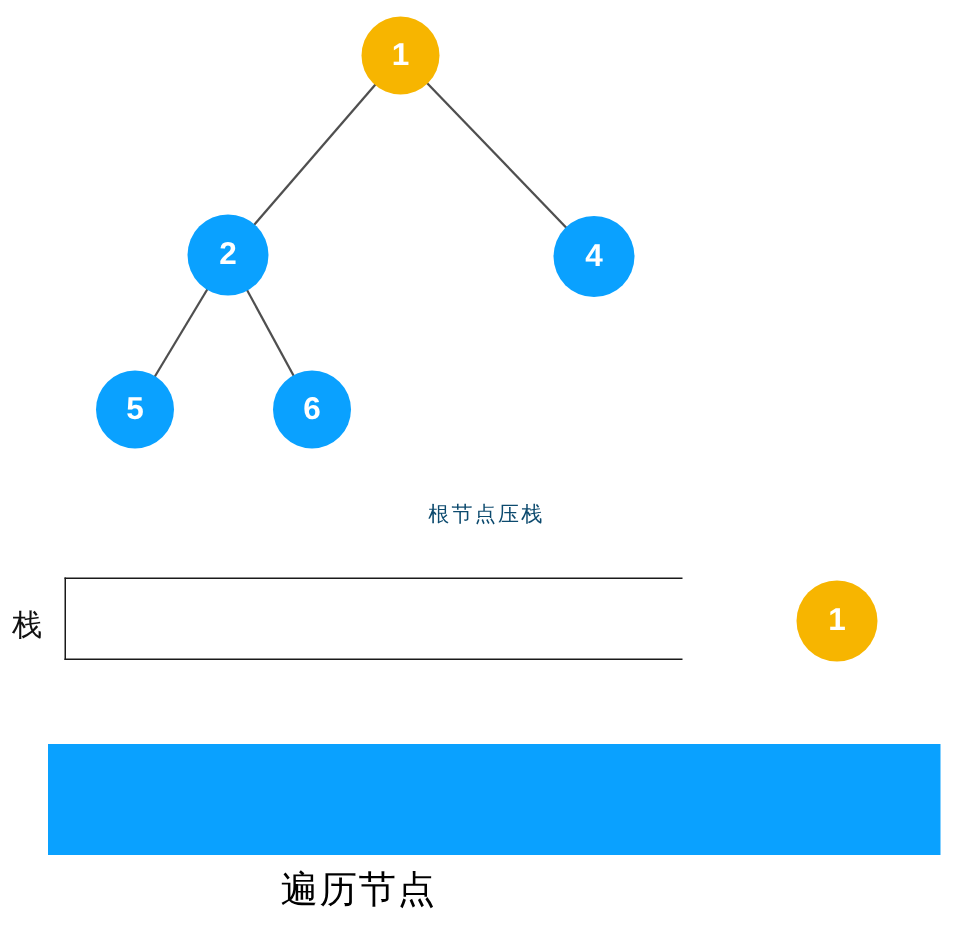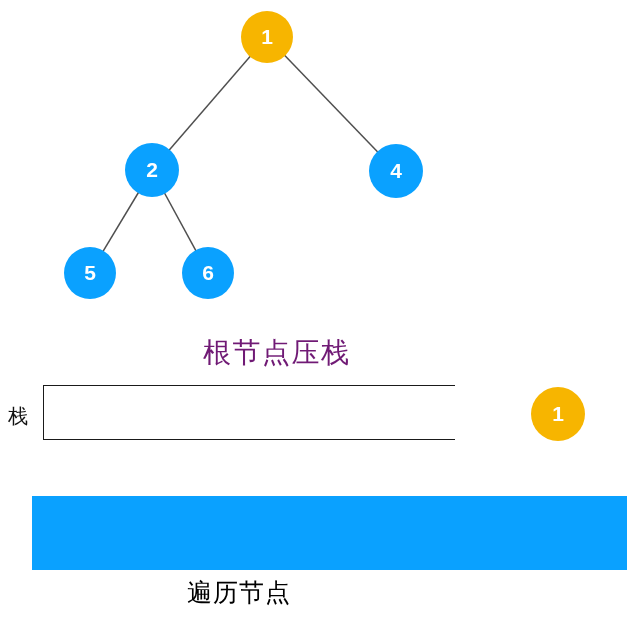--- a/index.html
+++ b/index.html
@@ -41,24 +41,24 @@
   }
   .node.blue   { background: #0aa1ff; }
   .node.orange { background: #f7b500; }
   .node.big    { width: 54px; height: 54px; }
 
   .stack-caption {
     position: absolute;
     left: 203px;
     top: 334px;
     width: 160px;
-    text-align: left;
-    font-size: 28px;
+    text-align: right;
+    font-size: 14px;
     letter-spacing: 1.5px;
-    color: #701a75;
+    color: #0c4a6e;
     z-index: 2;
   }
   .stack-side-label {
     position: absolute;
     left: 8px;
     top: 403px;
     font-size: 20px;
     color: #111111;
     z-index: 2;
   }

